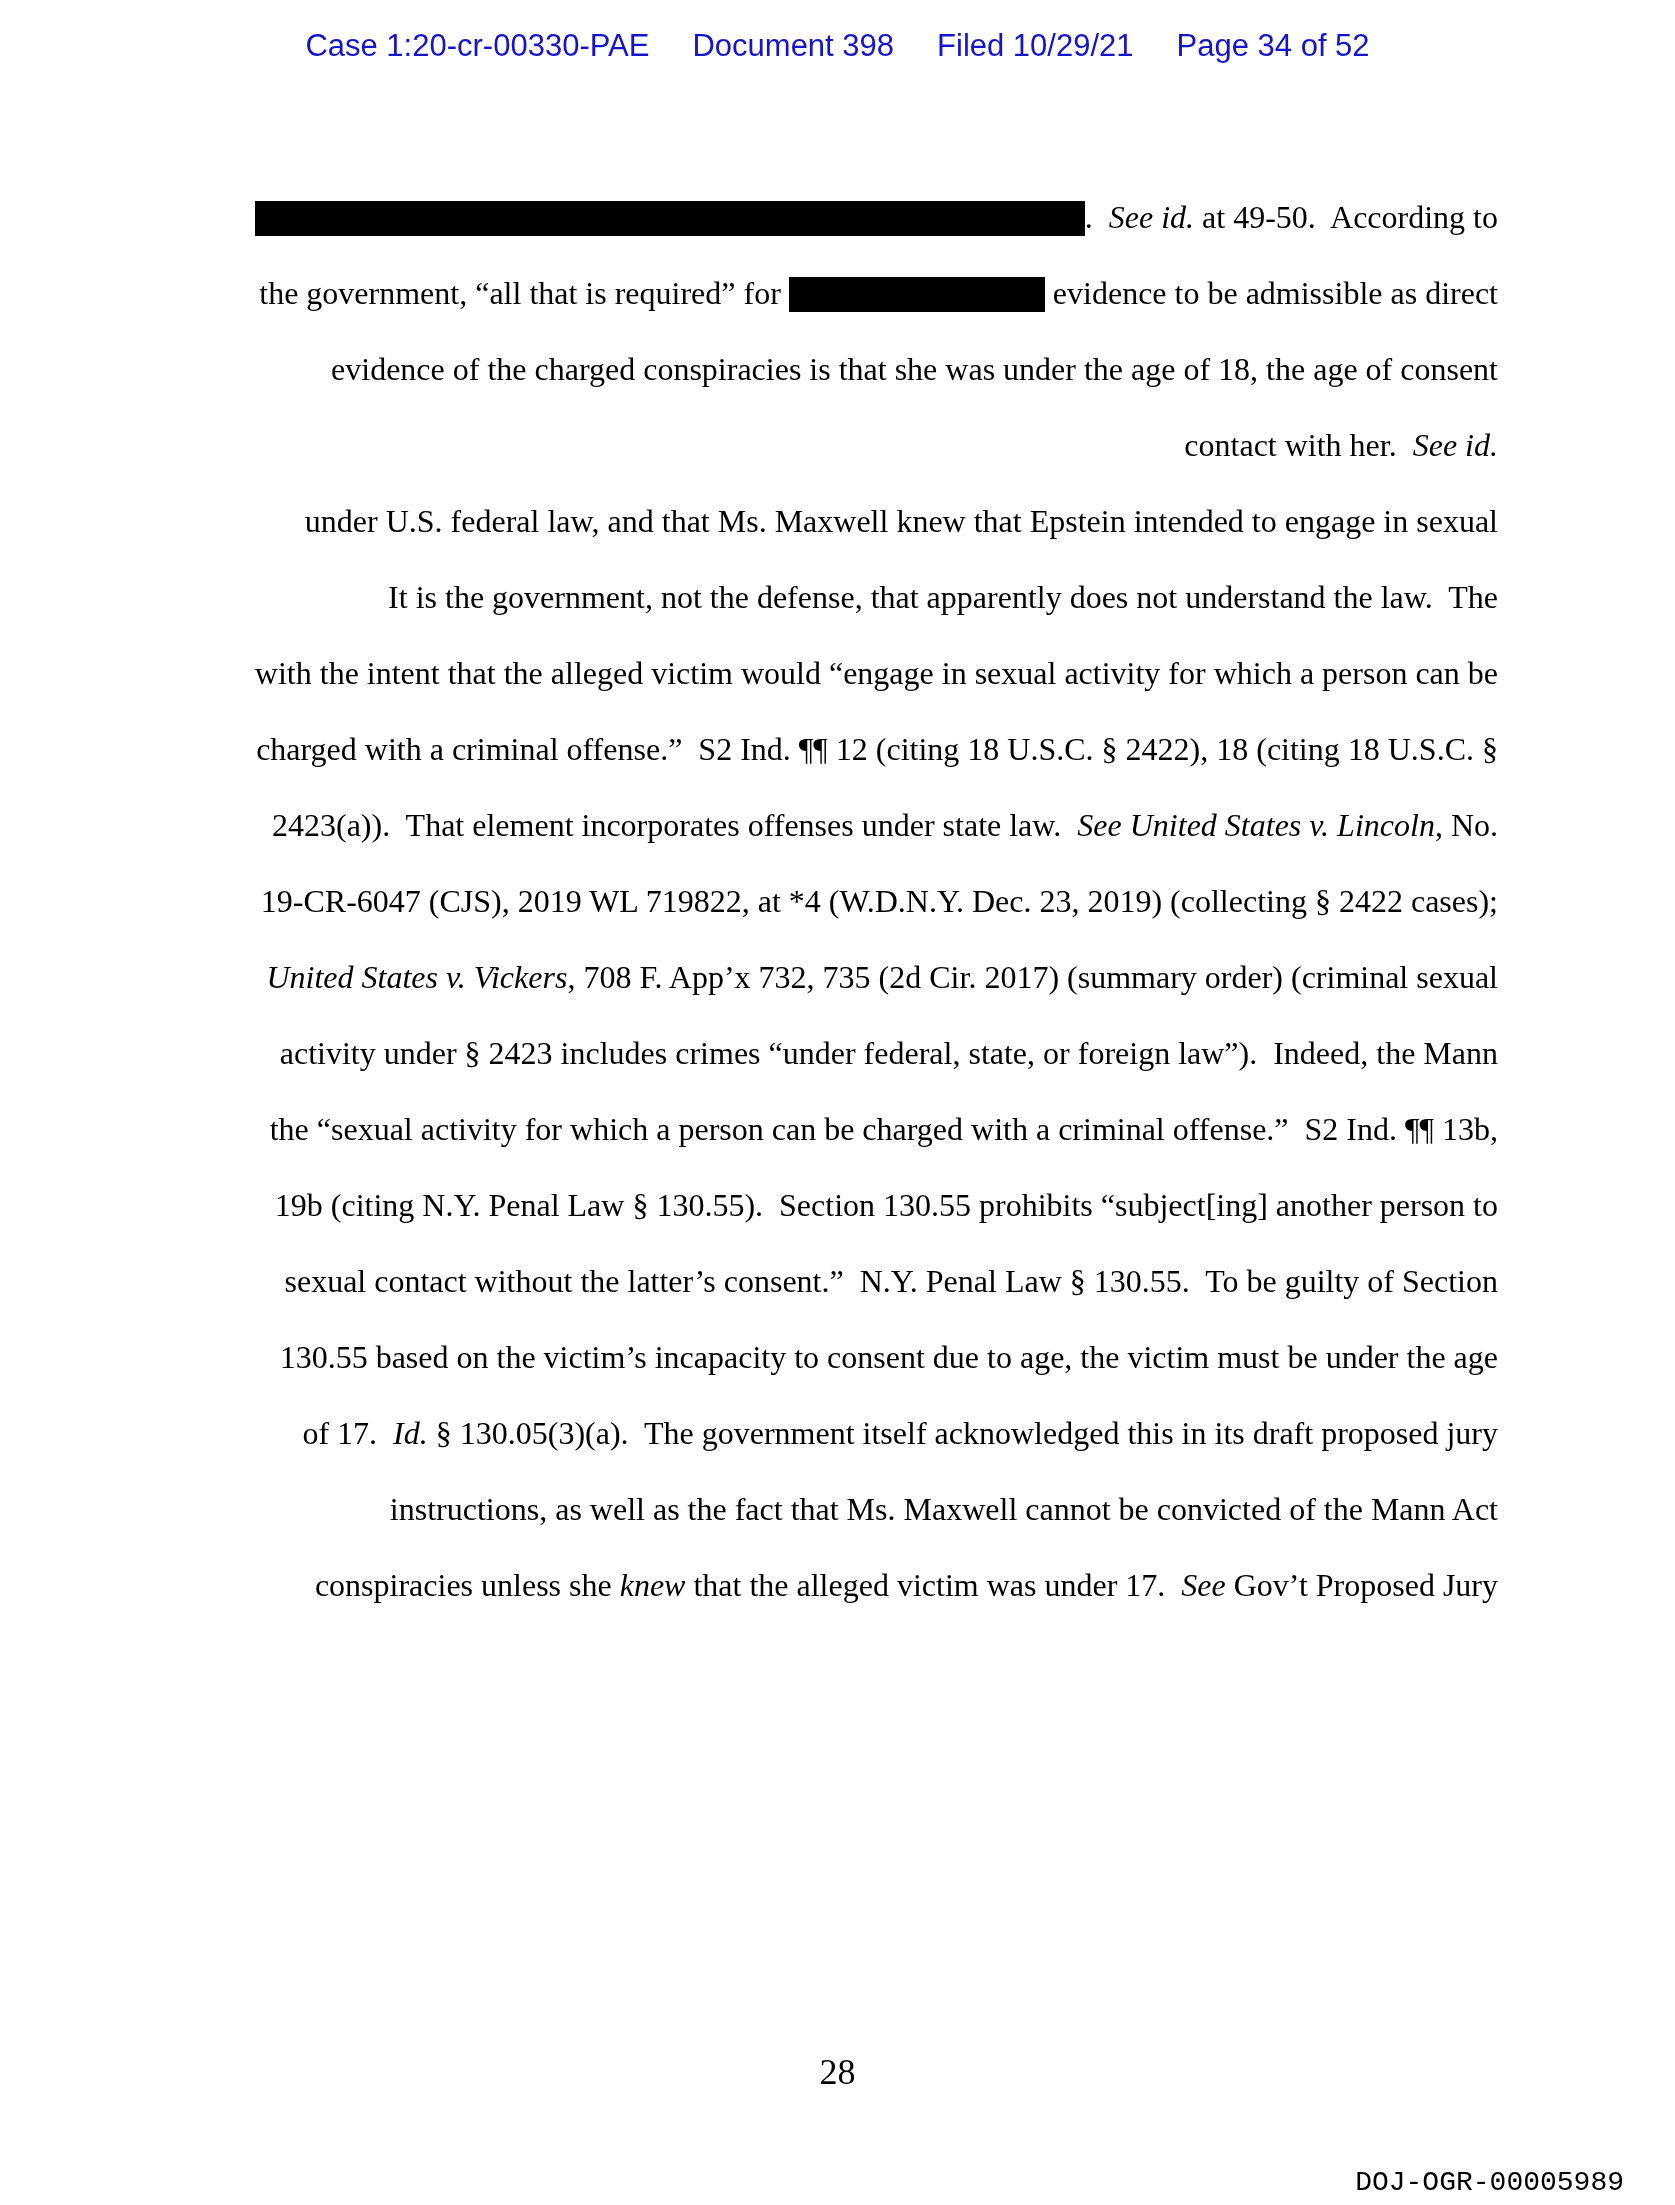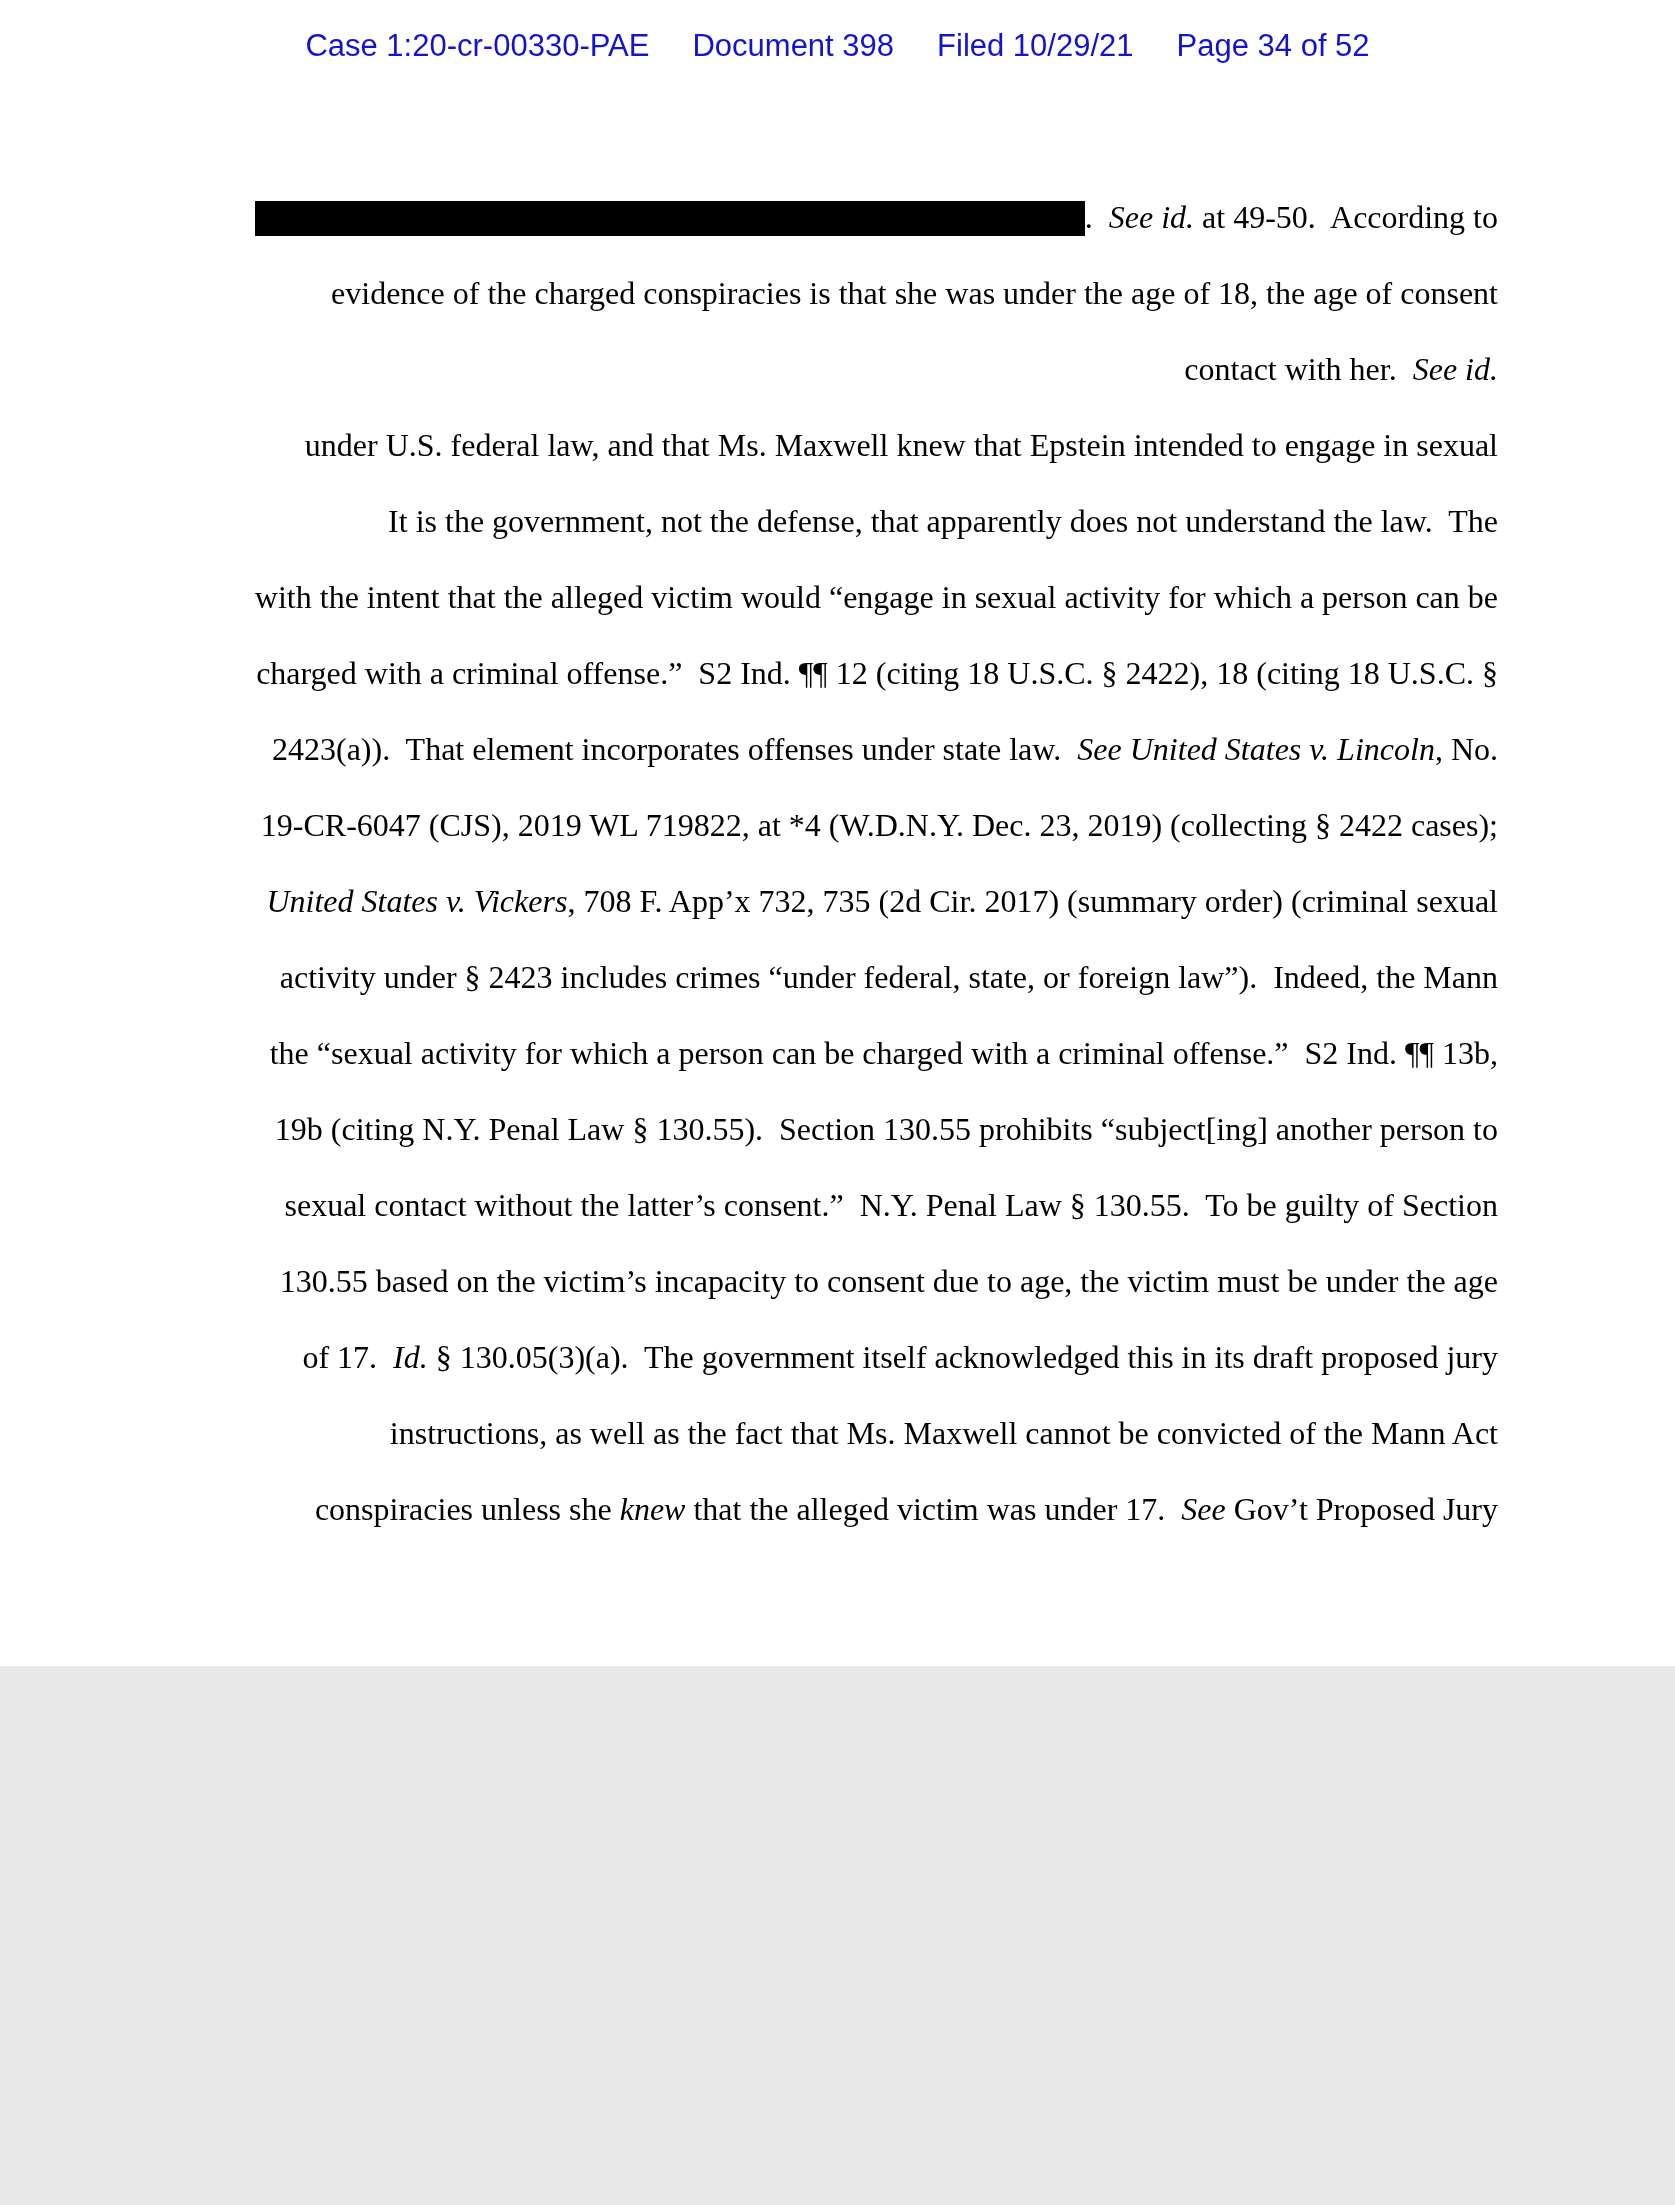--- a/index.html
+++ b/index.html
@@ -1,20 +1,20 @@
 <!DOCTYPE html>
 <html style="font-size:10.5px"><head>
 <meta charset="utf-8">
 <title>Court Filing Page</title>
 <style>
   html, body { margin: 0; padding: 0; background: #e8e8e8; }
   .page {
     position: relative;
     width: 1675px;
-    height: 1666px;
+    height: 2205px;
     background: #ffffff;
     overflow: hidden;
     font-family: "Liberation Serif", serif;
     color: #000000;
   }
   .case-header {
     position: absolute;
     top: 18.4px;
     left: 0;
     width: 100%;
@@ -79,20 +79,21 @@
   <div class="case-header" style="color: rgb(20, 20, 204);">
     <span>Case 1:20-cr-00330-PAE</span>
     <span>Document 398</span>
     <span>Filed 10/29/21</span>
     <span>Page 34 of 52</span>
   </div>
 
   <div class="document-body">
       <div class="paragraph">
         <div class="line"><span class="redaction" style="width: 830px; background: rgb(0, 0, 0);"></span><span class="seg-roman">.  </span><span class="seg-italic">See id.</span><span class="seg-roman"> at 49-50.  According to</span></div>
+        <div class="line"><span class="seg-roman">the government, “all that is required” for </span><span class="redaction" style="width: 256px; background: rgb(0, 0, 0);"></span><span class="seg-roman"> evidence to be admissible as direct</span></div>
         <div class="line"><span class="seg-roman">evidence of the charged conspiracies is that she was under the age of 18, the age of consent</span></div>
         <div class="line"><span class="seg-roman">contact with her.  </span><span class="seg-italic">See id.</span></div>
         <div class="line"><span class="seg-roman">under U.S. federal law, and that Ms. Maxwell knew that Epstein intended to engage in sexual</span></div>
       </div>
       <div class="paragraph">
         <div class="line indent"><span class="seg-roman">It is the government, not the defense, that apparently does not understand the law.  The</span></div>
         <div class="line"><span class="seg-roman">with the intent that the alleged victim would “engage in sexual activity for which a person can be</span></div>
         <div class="line"><span class="seg-roman">charged with a criminal offense.”  S2 Ind. ¶¶ 12 (citing 18 U.S.C. § 2422), 18 (citing 18 U.S.C. §</span></div>
         <div class="line"><span class="seg-roman">2423(a)).  That element incorporates offenses under state law.  </span><span class="seg-italic">See United States v. Lincoln</span><span class="seg-roman">, No.</span></div>
         <div class="line"><span class="seg-roman">19-CR-6047 (CJS), 2019 WL 719822, at *4 (W.D.N.Y. Dec. 23, 2019) (collecting § 2422 cases);</span></div>

